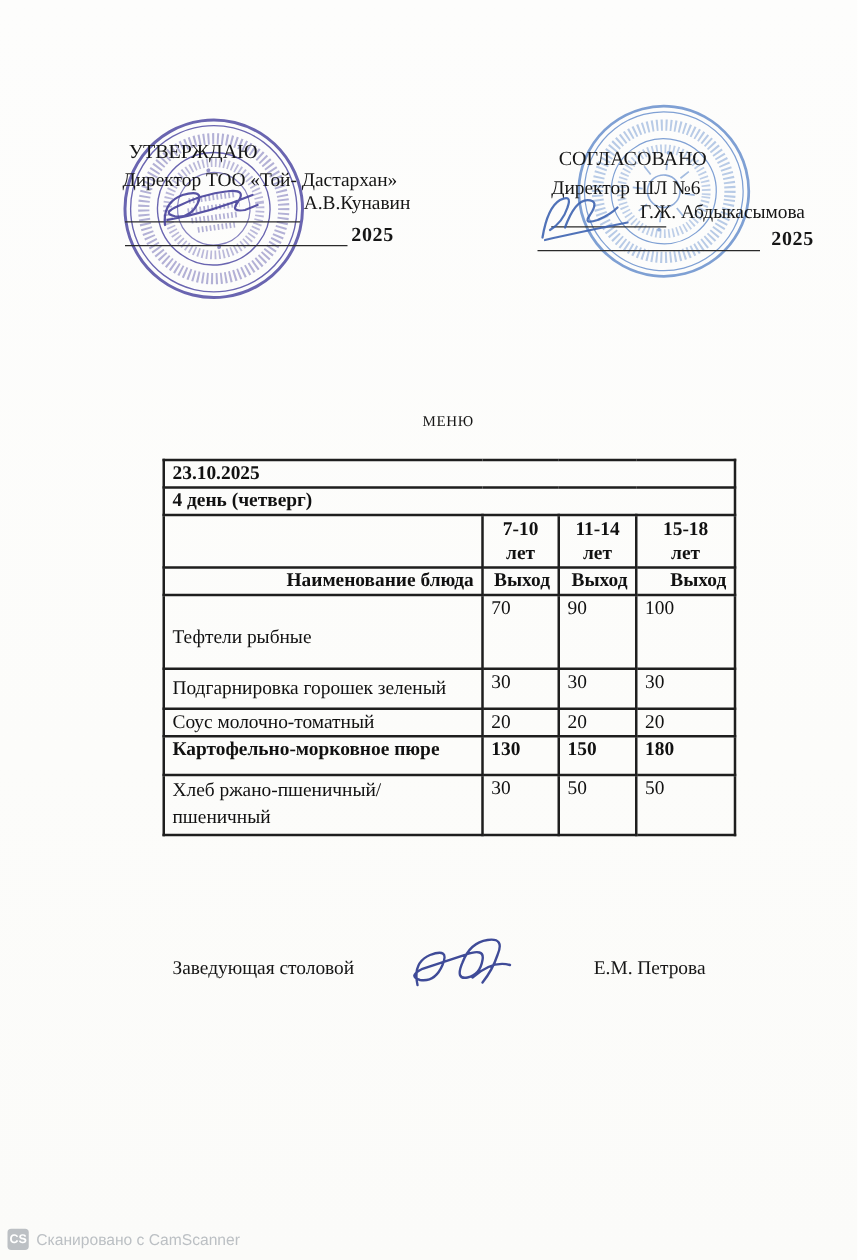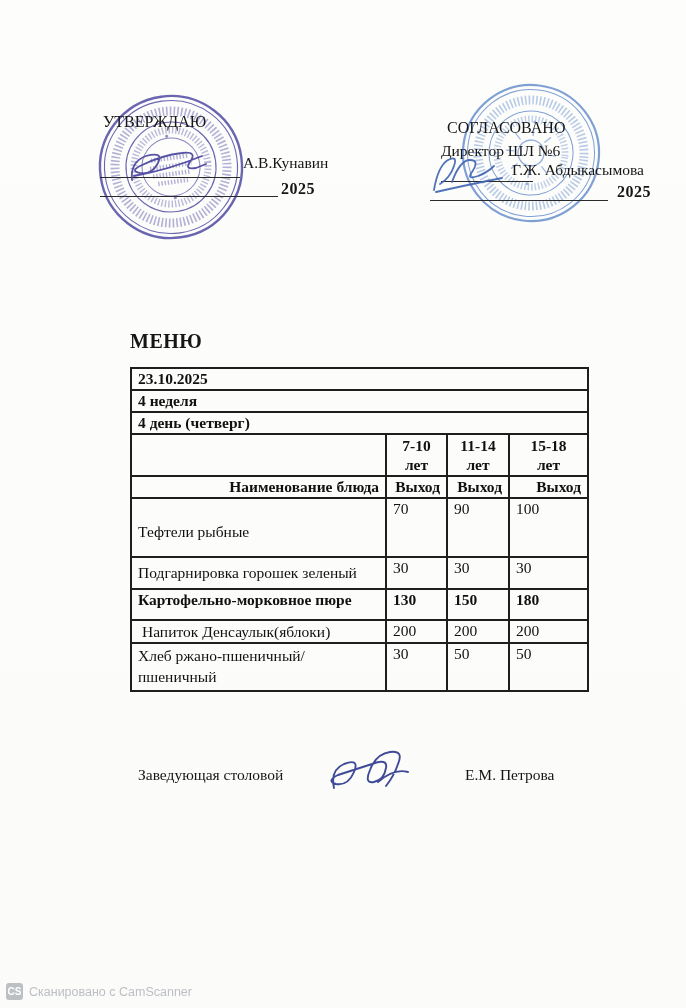--- a/index.html
+++ b/index.html
@@ -8,22 +8,22 @@
     background:linear-gradient(180deg,#fdfdfc 0%,#fcfcfa 60%,#fbfbf9 100%);
     font-family:"Liberation Serif",serif;color:#161616;overflow:hidden;
   }
   .abs{position:absolute;}
   .hdr-line{font-size:15.5px;white-space:nowrap;z-index:3;}
   .rule{border-bottom:1.5px solid #2a2a2a;height:0;z-index:3;}
   .year{font-size:16px;font-weight:bold;letter-spacing:.5px;z-index:3;}
   .stamp{z-index:1;opacity:.82;}
   .sig{z-index:4;}
   .title{
-    left:130px;top:330px;width:457px;text-align:left;
-    font-size:20px;font-weight:bold;letter-spacing:.5px;z-index:3;
+    left:130px;top:330px;width:457px;text-align:center;
+    font-size:12px;font-weight:normal;letter-spacing:.5px;z-index:3;
   }
   table.menu{
     position:absolute;left:130px;top:367px;width:457px;
     border-collapse:collapse;table-layout:fixed;
     font-size:15.5px;color:#111;z-index:3;
   }
   table.menu td{
     border:2px solid #1e1e1e;padding:1px 6px;overflow:hidden;
   }
   tr.r-span td{height:18px;text-align:left;font-weight:bold;}
@@ -79,20 +79,21 @@
       <circle cx="75" cy="75" r="42" stroke-width="1"></circle>
       <circle cx="75" cy="75" r="34" stroke-width="7" stroke-dasharray="1.4 2" opacity=".5"></circle>
       <circle cx="75" cy="75" r="13" stroke-width="1.3" opacity=".85"></circle>
       <path d="M75 58v-8M75 92v8M58 75h-8M92 75h8M63 63l-6-6M87 87l6 6M87 63l6-6M63 87l-6 6" stroke-width="1.4" opacity=".7"></path>
       <circle cx="75" cy="44" r="1.5" fill="#4f7dc5" stroke="none" opacity=".8"></circle>
       <circle cx="75" cy="106" r="1.5" fill="#4f7dc5" stroke="none" opacity=".8"></circle>
     </g>
   </svg>
 
   <div class="abs hdr-line" style="left:103px;top:113px;font-size:16px;">УТВЕРЖДАЮ</div>
+  <div class="abs hdr-line" style="left:98px;top:136px;">Директор ТОО «Той- Дастархан»</div>
   <svg class="abs sig" style="left:128px;top:146px;" width="110" height="42" viewBox="0 0 110 42">
     <path d="M4 34 Q2 16 18 10 Q36 5 30 17 Q24 29 12 27 Q2 25 12 20 Q34 9 54 7 Q70 5 62 16 Q56 24 68 22 L78 18 M6 30 Q40 24 74 10" fill="none" stroke="#46409a" stroke-width="1.8" stroke-linecap="round" opacity=".9"></path>
   </svg>
   <div class="abs rule" style="left:100px;top:177px;width:140px;"></div>
   <div class="abs hdr-line" style="left:243px;top:154px;">А.В.Кунавин</div>
   <div class="abs rule" style="left:100px;top:196px;width:178px;"></div>
   <div class="abs year" style="left:281px;top:180px;">2025</div>
 
   <div class="abs hdr-line" style="left:447px;top:119px;font-size:16px;">СОГЛАСОВАНО</div>
   <div class="abs hdr-line" style="left:441px;top:142px;">Директор ШЛ №6</div>
@@ -109,23 +110,20 @@
   <table class="menu">
     <colgroup>
       <col style="width:255px">
         <col style="width:61px">
         <col style="width:62px">
         <col style="width:79px">
     </colgroup>
     <tbody>
         <tr class="r-span">
       <td colspan="4">23.10.2025</td>
-    </tr>
-    <tr class="r-span">
-      <td colspan="4">4 неделя</td>
     </tr>
     <tr class="r-span">
       <td colspan="4">4 день (четверг)</td>
     </tr>
     <tr class="r-ages">
       <td></td>
       <td>
         <div>7-10</div>
         <div>лет</div>
       </td>
@@ -149,43 +147,43 @@
       <td class="c-val">70</td>
       <td class="c-val">90</td>
       <td class="c-val">100</td>
     </tr>
     <tr class="r-peas">
       <td class="c-name">Подгарнировка горошек зеленый</td>
       <td class="c-val">30</td>
       <td class="c-val">30</td>
       <td class="c-val">30</td>
     </tr>
+    <tr class="r-sauce">
+      <td class="c-name">Соус молочно-томатный</td>
+      <td class="c-val">20</td>
+      <td class="c-val">20</td>
+      <td class="c-val">20</td>
+    </tr>
     <tr class="r-puree">
       <td class="c-name">Картофельно-морковное пюре</td>
       <td class="c-val">130</td>
       <td class="c-val">150</td>
       <td class="c-val">180</td>
-    </tr>
-    <tr class="r-drink">
-      <td class="c-name">Напиток Денсаулык(яблоки)</td>
-      <td class="c-val">200</td>
-      <td class="c-val">200</td>
-      <td class="c-val">200</td>
     </tr>
     <tr class="r-bread">
       <td class="c-name">Хлеб ржано-пшеничный/пшеничный</td>
       <td class="c-val">30</td>
       <td class="c-val">50</td>
       <td class="c-val">50</td>
     </tr>
   </tbody>
     </table>
 
   <div class="abs footer-label" style="left:138px;top:766px;">Заведующая столовой</div>
   <svg class="abs sig" style="left:328px;top:748px;" width="90" height="52" viewBox="0 0 90 52">
     <path d="M6 40 Q2 22 16 16 Q32 10 26 24 Q20 38 8 36 Q-2 33 10 27 L44 16 Q60 10 58 20 Q56 32 46 34 Q36 36 42 22 Q48 6 62 4 Q76 2 70 16 Q66 28 58 38 M50 34 Q66 20 80 24" fill="none" stroke="#2f3c8f" stroke-width="1.9" stroke-linecap="round" opacity=".92"></path>
   </svg>
-  <div class="abs footer-label" style="left:465px;top:766px;">Е.М. Петрова</div>
+  <div class="abs footer-label" style="left:475px;top:766px;">Е.М. Петрова</div>
 
   <div class="abs wm-badge">CS</div>
   <div class="abs wm-text">Сканировано с CamScanner</div>
 
 </div>
 
 </body></html>

